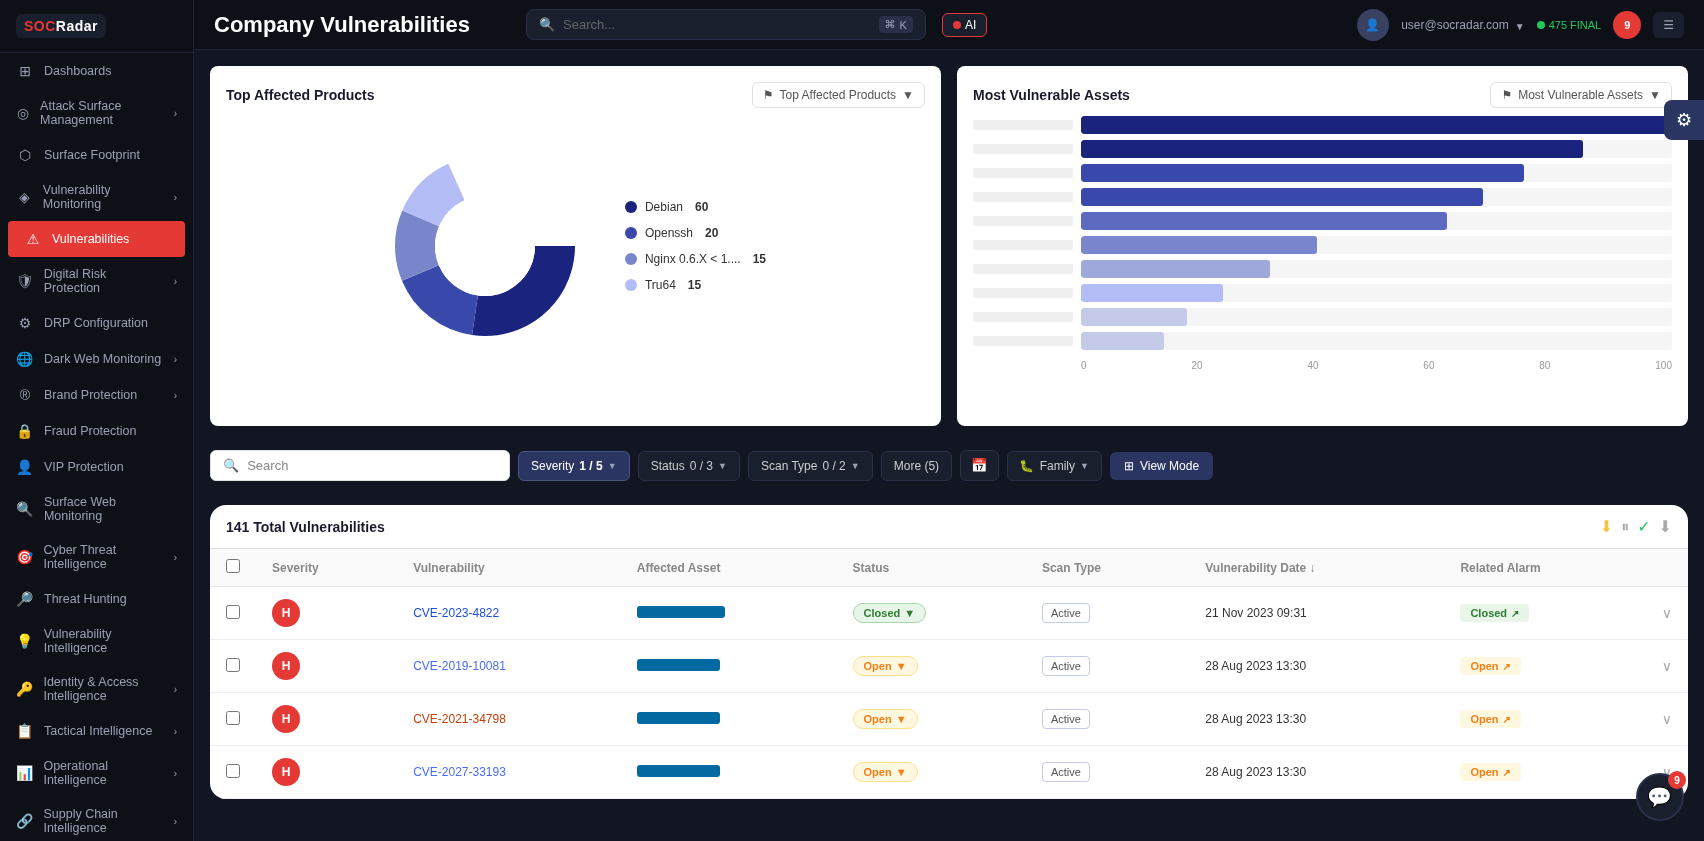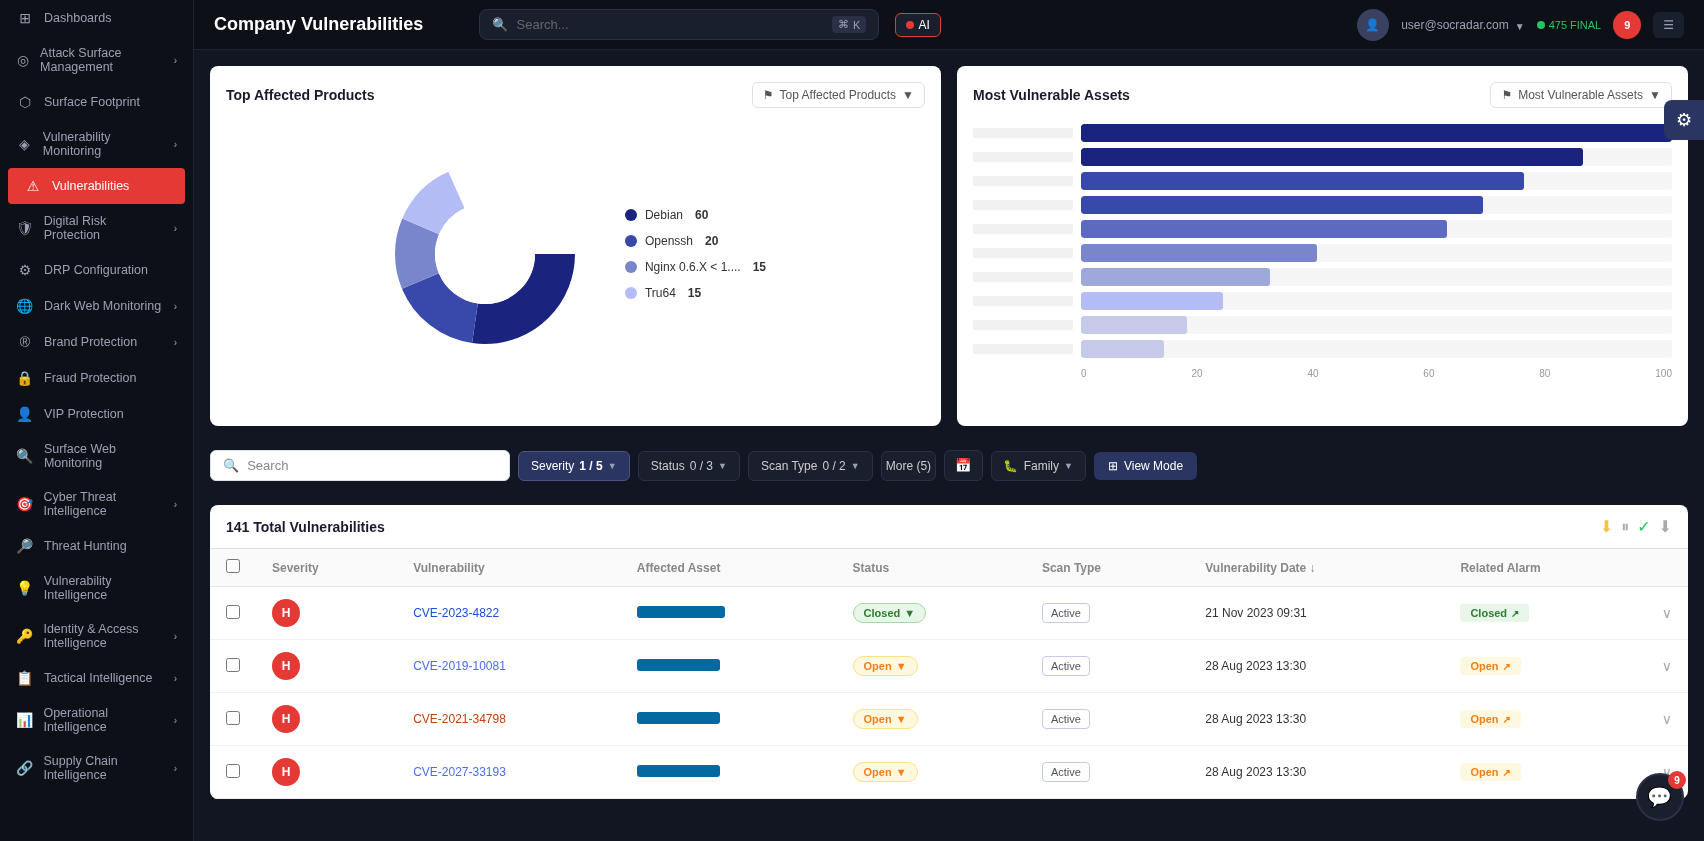--- a/index.html
+++ b/index.html
@@ -62,21 +62,21 @@
     #topbar {
       background: #0d1117;
       border-bottom: 1px solid #1e2433;
       display: flex;
       align-items: center;
       padding: 0 20px;
       height: 50px;
       gap: 16px;
       flex-shrink: 0;
     }
-    .page-title-text { font-size: 18px; font-weight: 600; color: #fff; flex: 0 0 auto; text-align: right; }
+    .page-title-text { font-size: 22px; font-weight: 600; color: #fff; flex: 0 0 auto; text-align: right; }
     .search-bar {
       flex: 1;
       max-width: 400px;
       background: #1a1f2e;
       border: 1px solid #2a3048;
       border-radius: 8px;
       display: flex;
       align-items: center;
       padding: 6px 12px;
       gap: 8px;
@@ -121,21 +121,21 @@
     
     .charts-row { display: flex; gap: 16px; height: 360px; }
     .chart-card {
       background: #fff;
       border-radius: 8px;
       padding: 16px;
       color: #1a1a2e;
     }
     .chart-card.left { flex: 1; }
     .chart-card.right { flex: 1; }
-    .chart-header { display: flex; align-items: center; justify-content: space-between; margin-bottom: 16px; }
+    .chart-header { display: flex; align-items: center; justify-content: space-between; margin-bottom: 8px; }
     .chart-title { font-size: 14px; font-weight: 600; color: #1a1a2e; }
     .chart-filter-btn {
       display: flex;
       align-items: center;
       gap: 6px;
       border: 1px solid #e0e0e0;
       border-radius: 6px;
       padding: 5px 10px;
       font-size: 12px;
       color: #555;
@@ -192,21 +192,21 @@
       cursor: pointer;
       background: #1a1f2e;
       white-space: nowrap;
     }
     .filter-btn.active-filter { background: #2a3562; border-color: #4a5580; color: #fff; }
     .filter-btn .chevron { font-size: 9px; color: #9aa0b4; }
     .more-btn {
       background: #1a1f2e;
       border: 1px solid #2a3048;
       border-radius: 6px;
-      padding: 7px 4px;
+      padding: 7px 12px;
       color: #ccc;
       font-size: 12px;
       cursor: pointer;
     }
     .view-mode-btn {
       background: #2a3562;
       border: none;
       border-radius: 6px;
       padding: 7px 14px;
       color: #fff;
@@ -219,21 +219,21 @@
     .calendar-btn {
       background: #1a1f2e;
       border: 1px solid #2a3048;
       border-radius: 6px;
       padding: 7px 10px;
       color: #ccc;
       cursor: pointer;
     }
 
     
-    .table-section { background: #fff; border-radius: 8px; overflow: hidden; }
+    .table-section { background: #fff; border-radius: 16px; overflow: hidden; }
     .table-header-row {
       display: flex;
       align-items: center;
       padding: 12px 16px;
       border-bottom: 1px solid #e0e0e0;
       gap: 8px;
     }
     .total-count { font-size: 14px; font-weight: 600; color: #1a1a2e; }
     .table-actions { margin-left: auto; display: flex; gap: 8px; align-items: center; }
     .tbl { width: 100%; border-collapse: collapse; }
@@ -349,20 +349,25 @@
 
     
     ::-webkit-scrollbar { width: 4px; }
     ::-webkit-scrollbar-track { background: transparent; }
     ::-webkit-scrollbar-thumb { background: #2a3048; border-radius: 2px; }
   </style>
 </head>
 <body>
 
 <nav id="sidebar">
+  <div class="sidebar-logo">
+    <div class="logo-box">
+      <span>SOC</span>Radar
+    </div>
+  </div>
 
   <div class="sidebar-section">
 
     <div class="sidebar-item">
       <span class="sidebar-icon">⊞</span>
       <span>Dashboards</span>
     </div>
 
     <div class="sidebar-item">
       <span class="sidebar-icon">◎</span>

